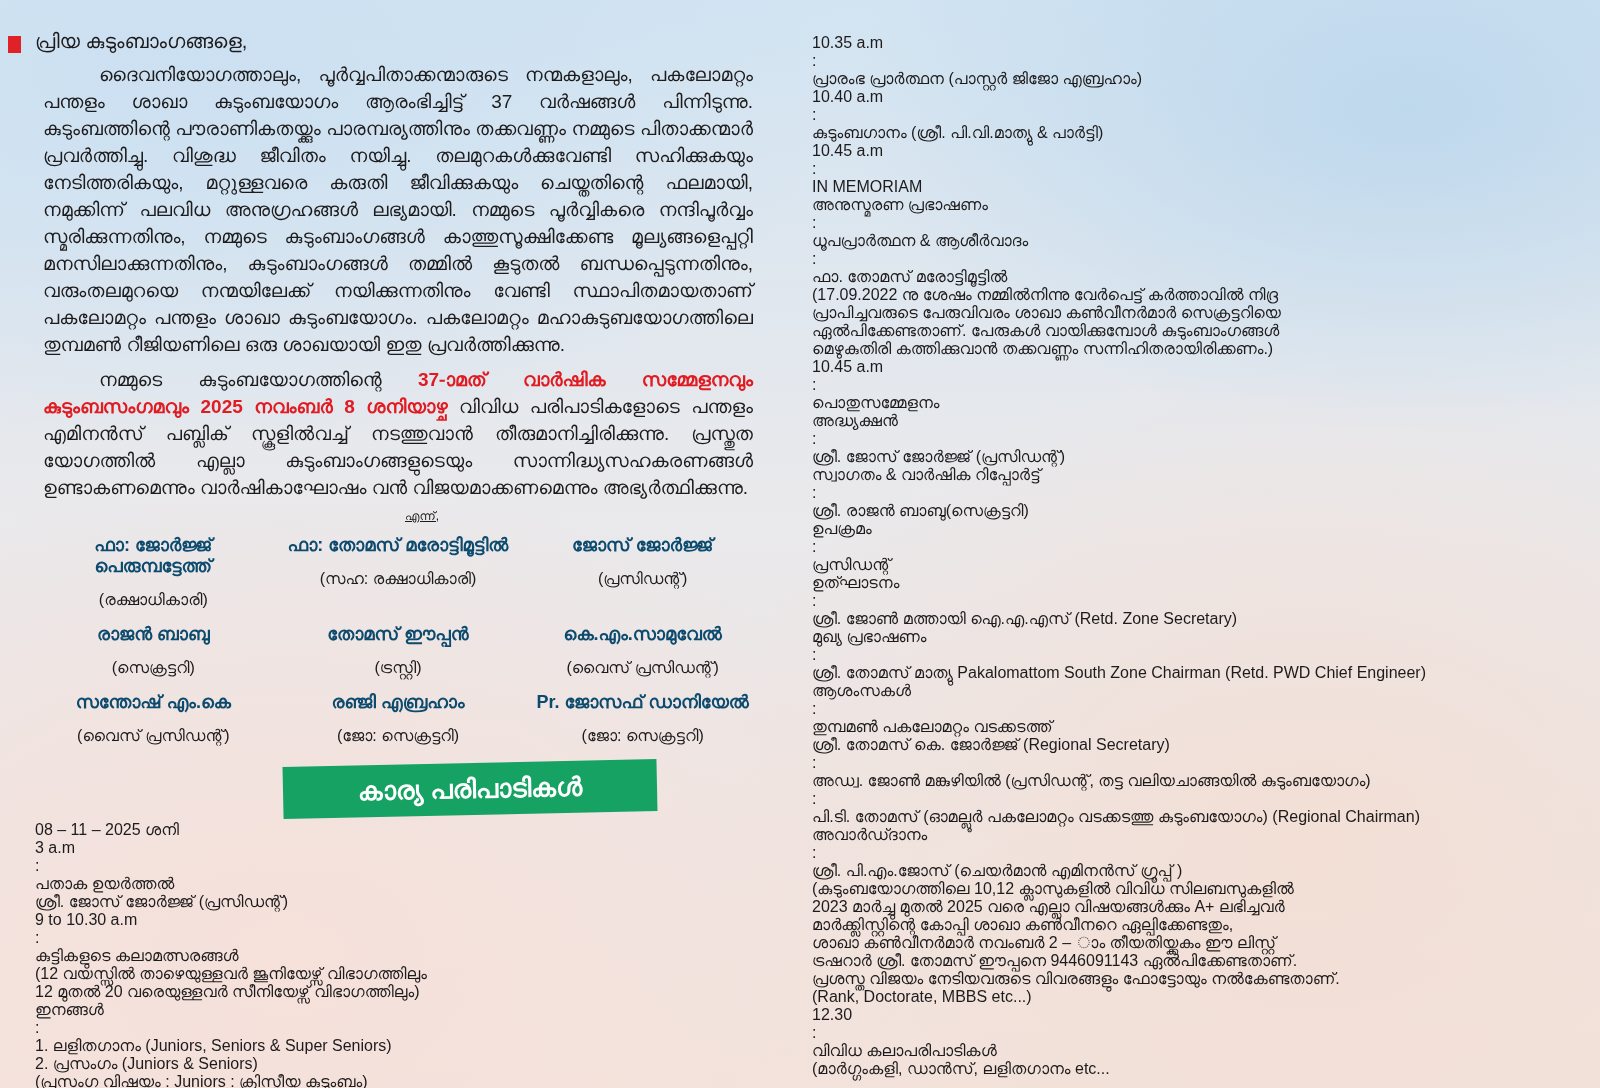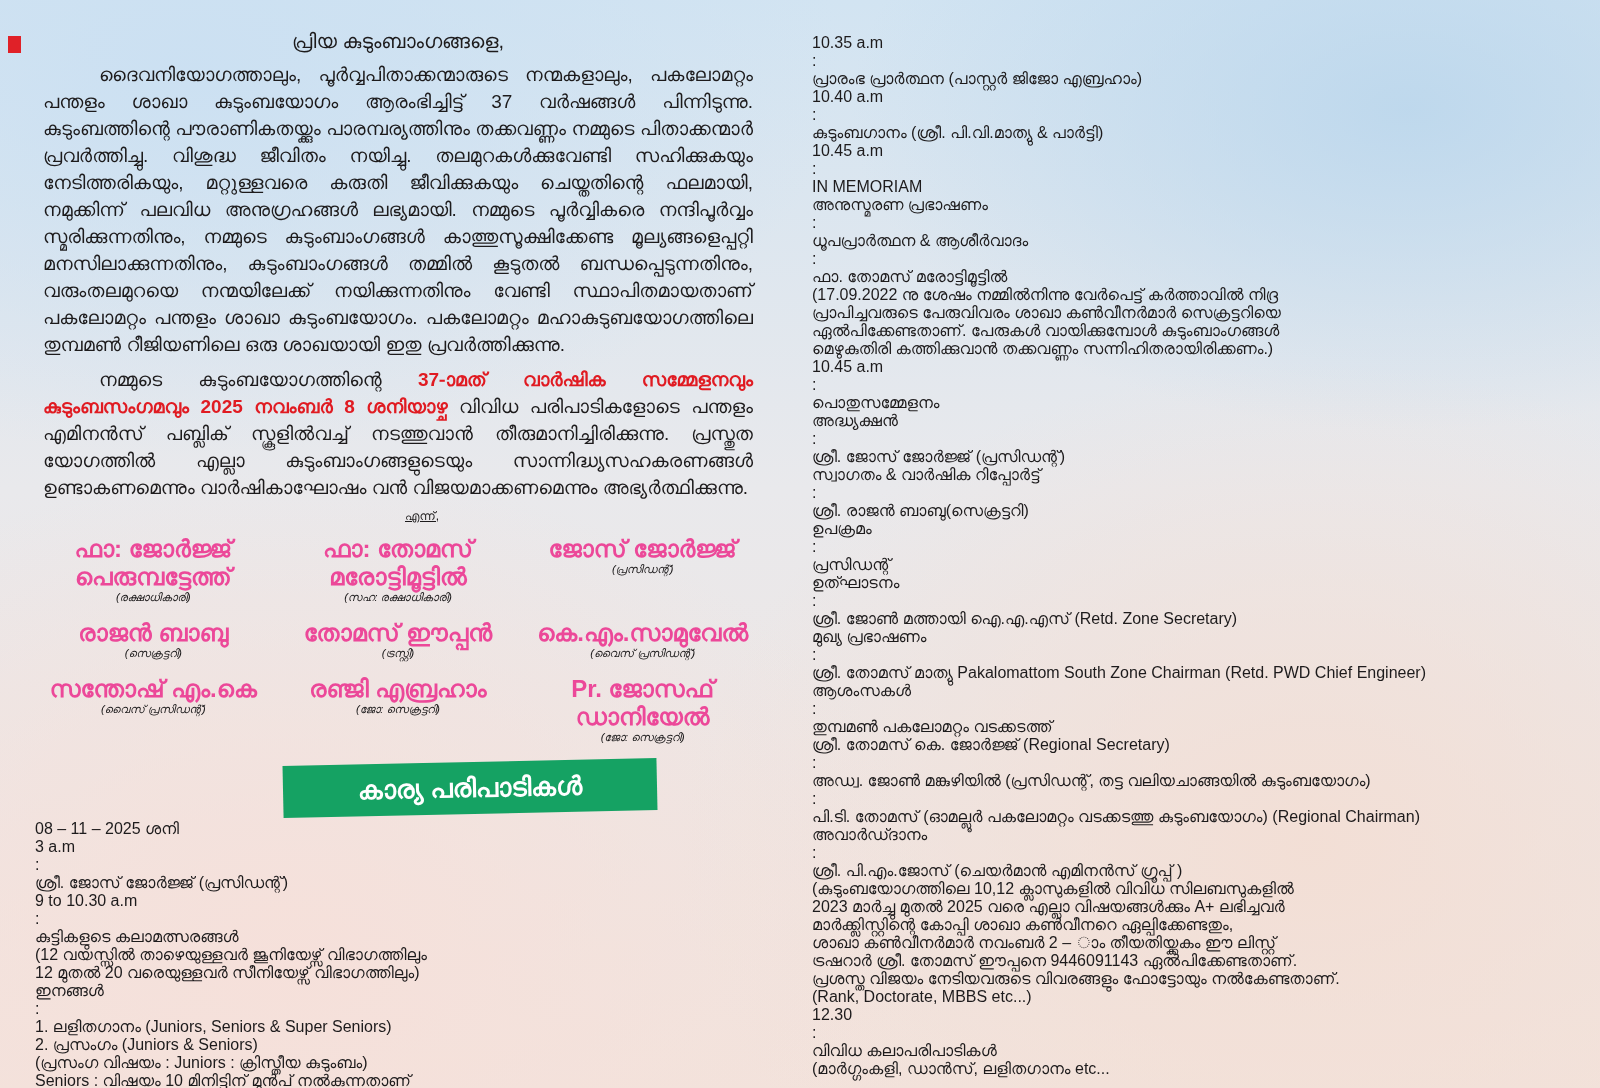--- a/index.html
+++ b/index.html
@@ -12,28 +12,28 @@
       radial-gradient(ellipse 950px 700px at 18% 88%, rgba(246,224,218,.95), rgba(246,224,218,0) 70%),
       radial-gradient(ellipse 900px 700px at 82% 78%, rgba(243,222,212,.9), rgba(243,222,212,0) 70%),
       linear-gradient(180deg,#d2e4f2 0%,#e9e9ec 45%,#f2e3dc 100%);
   }
   .sheet{position:absolute;inset:0;}
   .corner-mark{position:absolute;left:8px;top:36px;width:13px;height:17px;background:#e02128;}
   .page{position:absolute;}
   .left-page{left:35px;top:30px;width:726px;}
   .right-page{left:812px;top:34px;width:756px;}
 
-  .greeting{font-size:20px;margin-bottom:6px;text-align:center;}
+  .greeting{font-size:20px;margin-bottom:6px;}
   .para p{margin:8px;text-align:justify;font-size:19px;line-height:27px;text-indent:56px;}
   .hl{color:#e01b22;font-weight:bold;}
   .signoff{margin:4px 0 6px 370px;font-size:12px;text-decoration:underline;}
 
   .officials{display:grid;grid-template-columns:1fr 1fr 1fr;row-gap:15px;column-gap:8px;text-align:center;margin-top:12px;}
-  .o-name{color:#ec4899;font-weight:bold;font-size:24px;}
-  .o-role{font-size:11px;margin-top:0;font-style:italic;}
+  .o-name{color:#0c4a6e;font-weight:bold;font-size:18px;}
+  .o-role{font-size:16px;margin-top:14px;}
 
   .banner-wrap{position:relative;height:62px;margin-top:14px;}
   .banner{
     position:absolute;left:248px;top:4px;width:374px;height:52px;
     background:#15a263;color:#fff;font-weight:bold;font-size:26px;
     display:flex;align-items:center;justify-content:center;transform:rotate(-1.2deg);
     clip-path:polygon(1% 30%,4% 8%,12% 16%,21% 4%,31% 13%,42% 3%,53% 11%,64% 2%,75% 10%,86% 3%,95% 12%,99% 28%,97% 50%,100% 70%,95% 90%,84% 82%,73% 95%,61% 85%,50% 97%,38% 87%,27% 96%,16% 86%,7% 95%,1% 75%;
   }
   .banner::after{content:"";position:absolute;left:-10px;top:6px;right:-8px;bottom:-6px;background:rgba(120,120,120,.25);z-index:-1;transform:rotate(1.5deg);}
   .event-date{text-align:center;width:640px;margin-left:60px;font-size:29px;font-weight:bold;letter-spacing:2px;margin-top:8px;}
@@ -124,20 +124,21 @@
       <div class="banner">
           <span>കാര്യ പരിപാടികൾ</span>
         </div>
     </div>
     <div class="event-date">08 – 11 – 2025 ശനി</div>
     <div class="schedule" id="left-schedule">
         <div class="sched-row">
           <div class="sched-label">3 a.m</div>
           <div class="sched-colon">:</div>
           <div class="sched-content">
+            <div class="sched-line"><span class="s-r">പതാക ഉയർത്തൽ</span></div>
             <div class="sched-line"><span class="s-r">ശ്രീ. ജോസ് ജോർജ്ജ്  </span><span class="s-b">(പ്രസിഡന്റ്)</span></div>
           </div>
         </div>
         <div class="sched-row gap-top">
           <div class="sched-label">9 to 10.30 a.m</div>
           <div class="sched-colon">:</div>
           <div class="sched-content">
             <div class="sched-line"><span class="s-R">കുട്ടികളുടെ കലാമത്സരങ്ങൾ</span></div>
             <div class="sched-line"><span class="s-b">(12 വയസ്സിൽ താഴെയുള്ളവർ ജൂനിയേഴ്സ് വിഭാഗത്തിലും</span></div>
             <div class="sched-line"><span class="s-b">12 മുതൽ 20 വരെയുള്ളവർ സീനിയേഴ്സ് വിഭാഗത്തിലും)</span></div>

